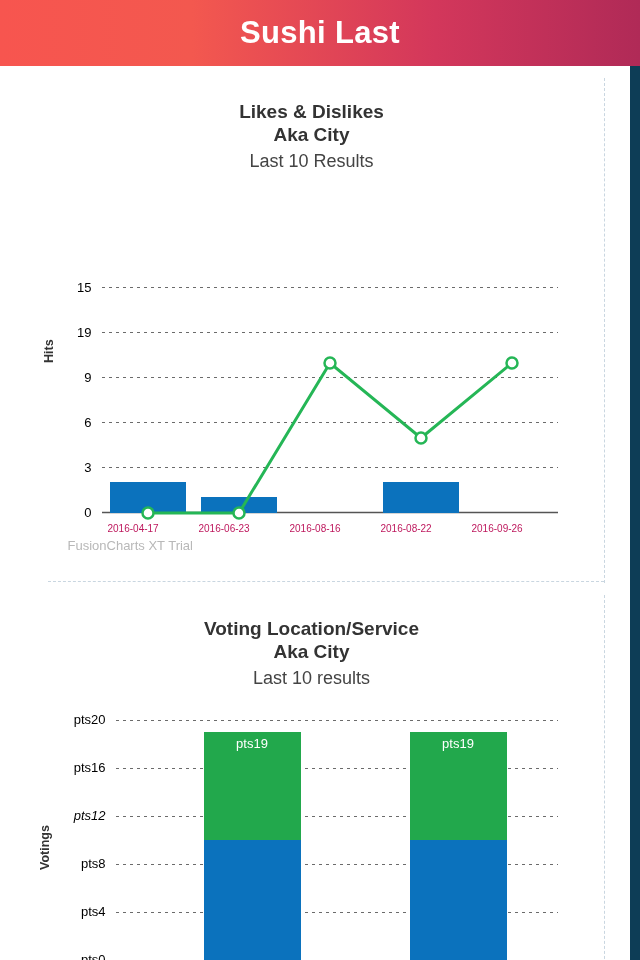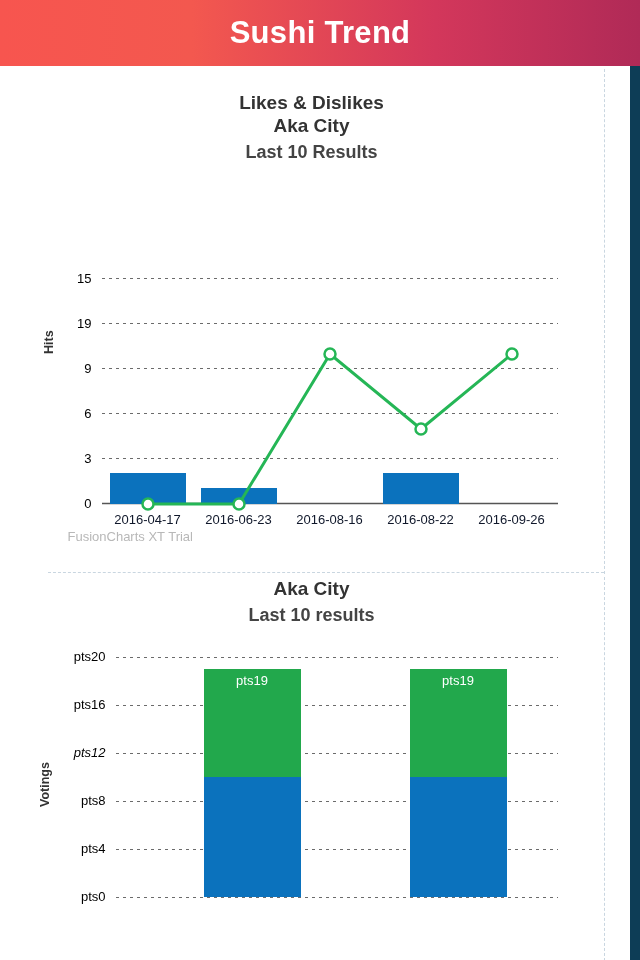--- a/index.html
+++ b/index.html
@@ -58,21 +58,21 @@
     left: 0;
     top: 66px;
     width: 624px;
     height: 894px;
     background: #ffffff;
   }
 
   .chart-card {
     position: relative;
     width: 584px;
-    margin: 3px auto;
+    margin: 12px auto;
     border-right: 1px dashed #c9d6e0;
   }
   .card-sep {
     position: absolute;
     left: 28px;
     width: 556px;
     border-top: 1px dashed #c9d6e0;
   }
 
   .chart-title {
@@ -80,21 +80,21 @@
     font-size: 19px;
     font-weight: bold;
     color: #333333;
     line-height: 23px;
   }
   .chart-subtitle {
     text-align: center;
     font-size: 18px;
     color: #444444;
     line-height: 24px;
-    font-weight: bold;
+    font-weight: normal;
   }
 
   .plot-wrap { position: relative; }
 
   .axis-label-y {
     position: absolute;
     font-size: 12.5px;
     font-weight: bold;
     color: #333;
     transform: rotate(-90deg);
@@ -111,23 +111,22 @@
   }
   .tick-y {
     position: absolute;
     font-size: 13px;
     color: #000000;
     text-align: right;
     white-space: nowrap;
   }
   .tick-x {
     position: absolute;
-    font-size: 13px;
-    color: #0f172a;
-    text-align: center;
+    font-size: 10px;
+    color: #be185d;
     line-height: 16px;
     white-space: pre-line;
   }
 
   .legend {
     position: absolute;
     display: flex;
     align-items: center;
     gap: 8px;
     font-size: 14px;
@@ -186,21 +185,21 @@
     text-align: center;
   }
   svg { display: block; }
 </style>
 </head>
 <body>
 
 <div id="page">
 
   <div class="app-header">
-    <div class="app-title">Sushi Trend</div>
+    <div class="app-title">Sushi Last</div>
   </div>
 
   <div class="right-strip"></div>
   <div class="right-strip-inner"></div>
 
   <div class="content">
 
     <div class="chart-card" style="height:505px;">
 
       <div class="chart-title" style="padding-top:22px;">Likes &amp; Dislikes</div>
@@ -252,20 +251,21 @@
       </div>
 
 
       <div class="watermark" style="left:36px; top:460px;padding-left:12px;">FusionCharts XT Trial</div>
 
       <div class="card-sep" style="top:503px;"></div>
     </div>
 
     <div class="chart-card" style="height:389px;">
 
+      <div class="chart-title" style="padding-top:22px;">Voting Location/Service</div>
       <div class="chart-title">Aka City</div>
       <div class="chart-subtitle" style="padding-top:3px;">Last 10 results</div>
 
       <div class="plot-wrap" style="height:290px;">
 
         <div class="axis-label-y" style="left:18px; top:180px;">Votings</div>
 
         <div class="tick-y" style="left:14px; top:22px;  width:72px;">pts20</div>
         <div class="tick-y" style="left:14px; top:70px;  width:72px;">pts16</div>
         <div class="tick-y" style="left:14px; top:118px; width:72px;font-style:italic;">pts12</div>

